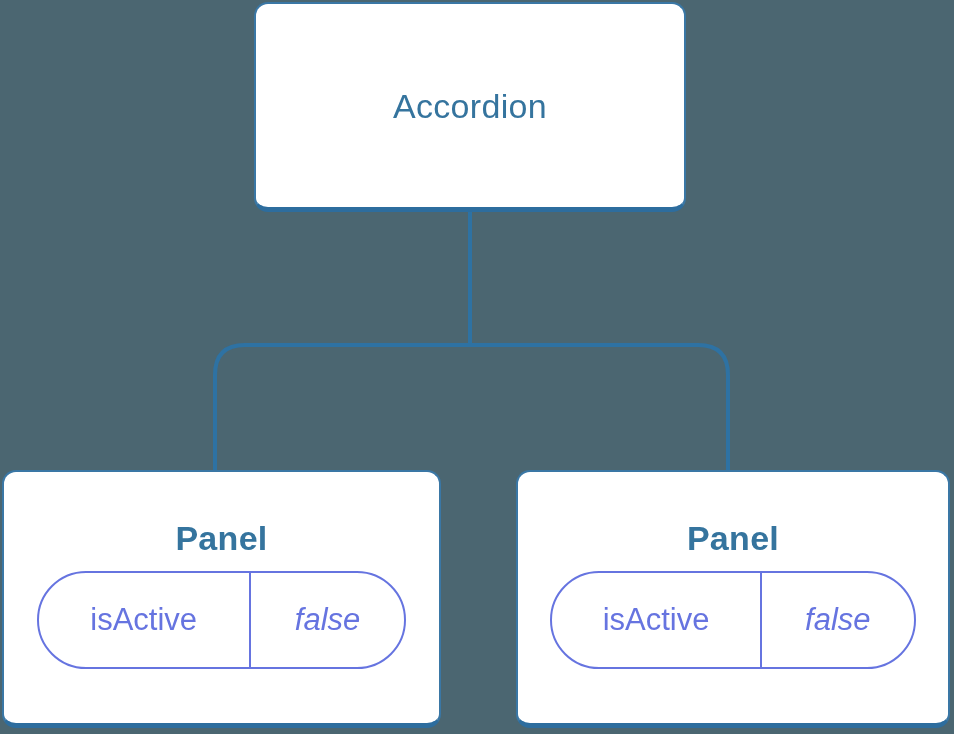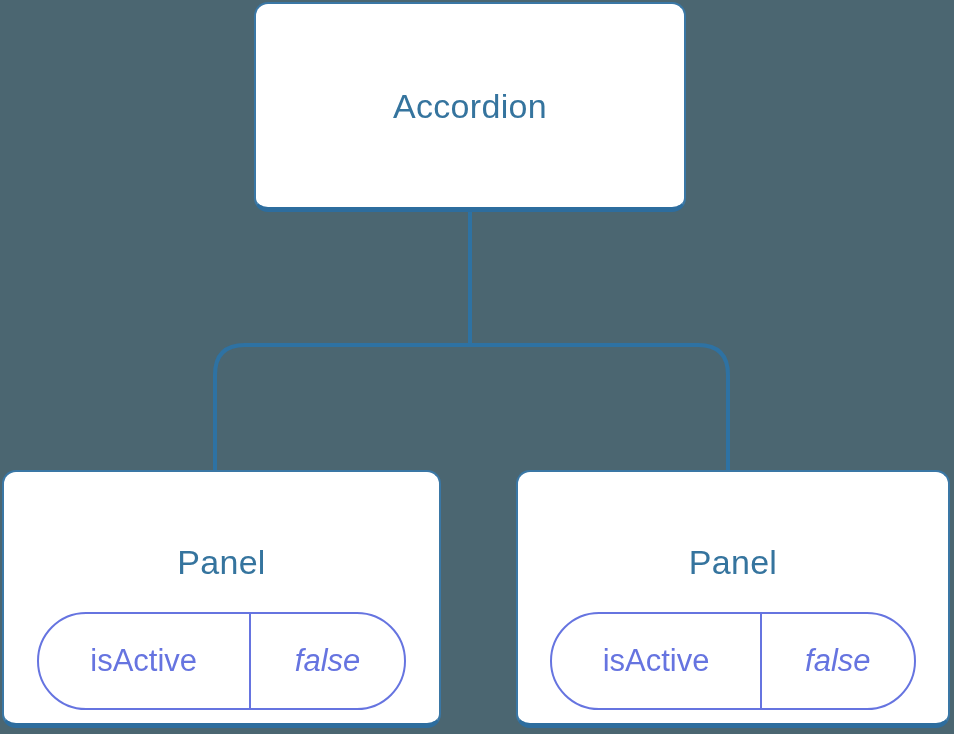--- a/index.html
+++ b/index.html
@@ -59,24 +59,25 @@
   .node-panel {
     top: 470px;
     height: 258px;
     display: flex;
     flex-direction: column;
     align-items: center;
   }
   .node-panel-left  { left: 2px;  width: 439px; }
   .node-panel-right { left: 516px; width: 434px; }
   .node-panel .node-label {
-    margin-top: 73px;
+    margin-top: 49px;
+    font-weight: bold;
   }
   .state-pill {
-    margin-top: 33px;
+    margin-top: 16px;
     width: 85%;
     height: 98px;
     border: 2.5px solid var(--state-accent);
     border-radius: 49px;
     display: flex;
     align-items: stretch;
     overflow: hidden;
   }
   .state-cell {
     display: flex;

